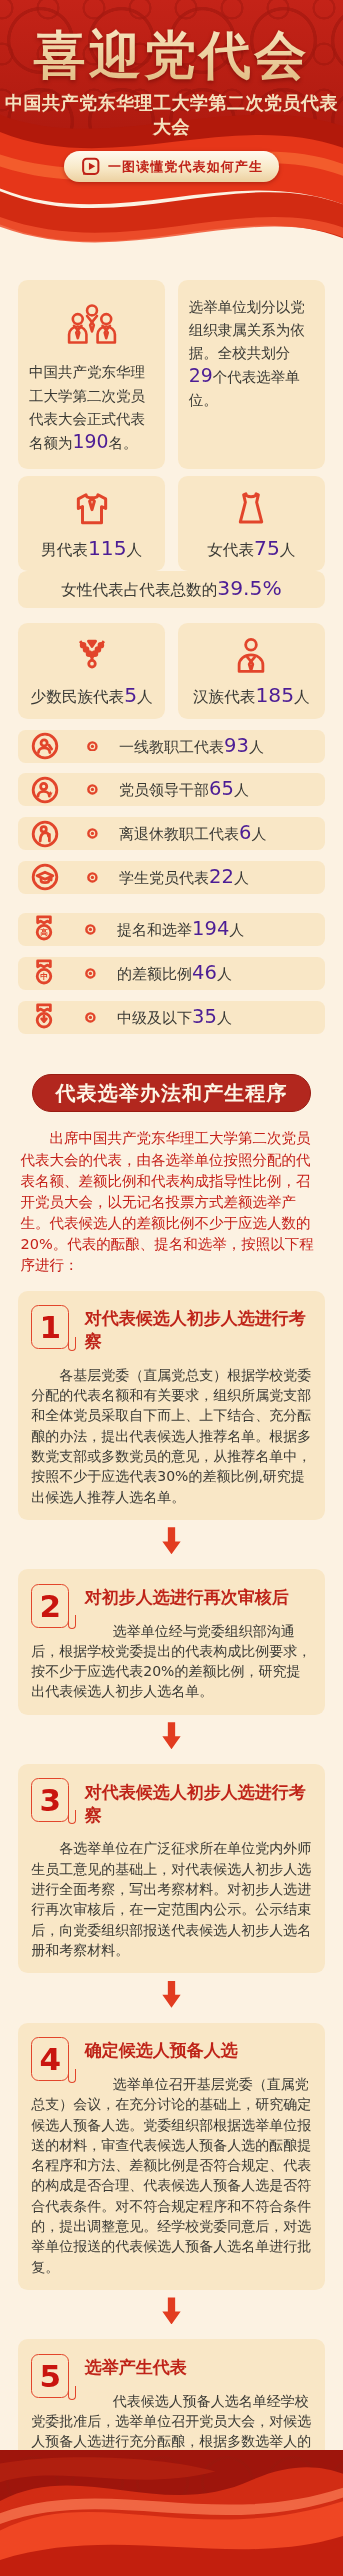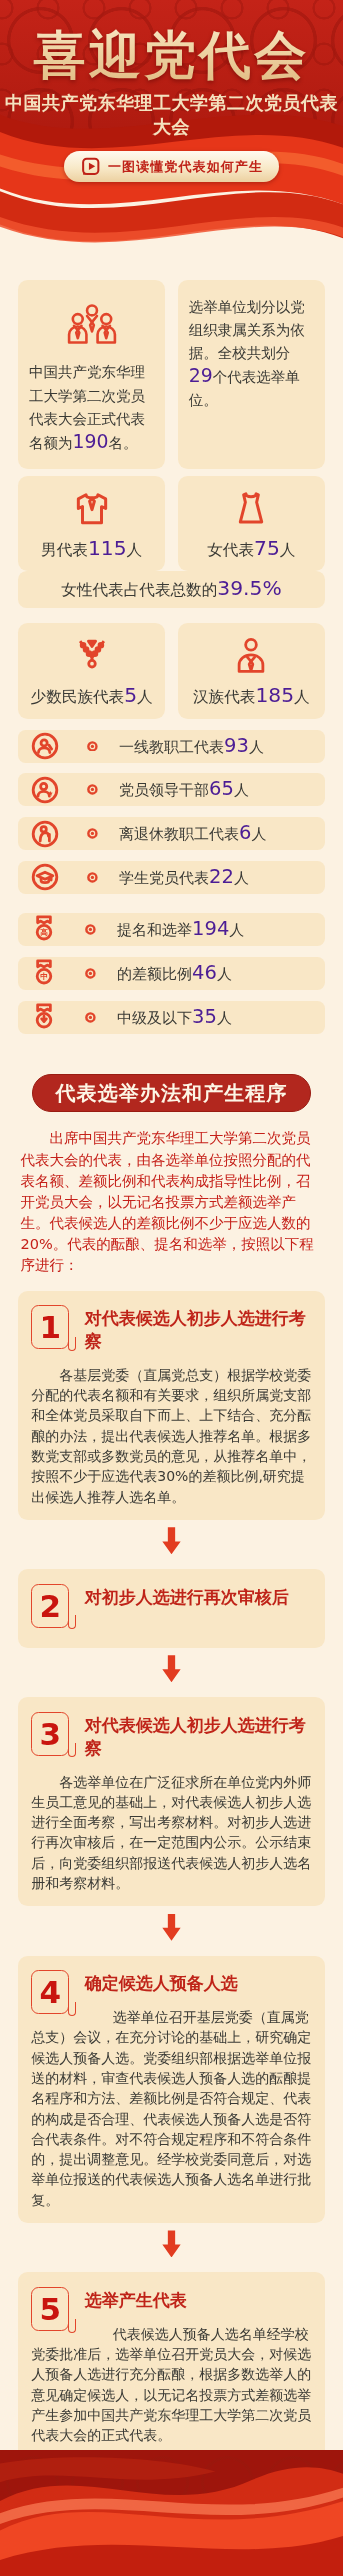--- a/index.html
+++ b/index.html
@@ -294,20 +294,21 @@
       <p class="step-body">各基层党委（直属党总支）根据学校党委分配的代表名额和有关要求，组织所属党支部和全体党员采取自下而上、上下结合、充分酝酿的办法，提出代表候选人推荐名单。根据多数党支部或多数党员的意见，从推荐名单中，按照不少于应选代表30%的差额比例,研究提出候选人推荐人选名单。</p>
     </div>
     <div class="down-arrow"></div>
 
     <div class="card step-card">
       <div class="num-badge">
         <div class="num-box">2</div>
         <div class="num-hook"></div>
       </div>
       <div class="step-title">对初步人选进行再次审核后</div>
+      <p class="step-body">选举单位经与党委组织部沟通后，根据学校党委提出的代表构成比例要求，按不少于应选代表20%的差额比例，研究提出代表候选人初步人选名单。</p>
     </div>
     <div class="down-arrow"></div>
 
     <div class="card step-card">
       <div class="num-badge">
         <div class="num-box">3</div>
         <div class="num-hook"></div>
       </div>
       <div class="step-title">对代表候选人初步人选进行考察</div>
       <p class="step-body">各选举单位在广泛征求所在单位党内外师生员工意见的基础上，对代表候选人初步人选进行全面考察，写出考察材料。对初步人选进行再次审核后，在一定范围内公示。公示结束后，向党委组织部报送代表候选人初步人选名册和考察材料。</p>

